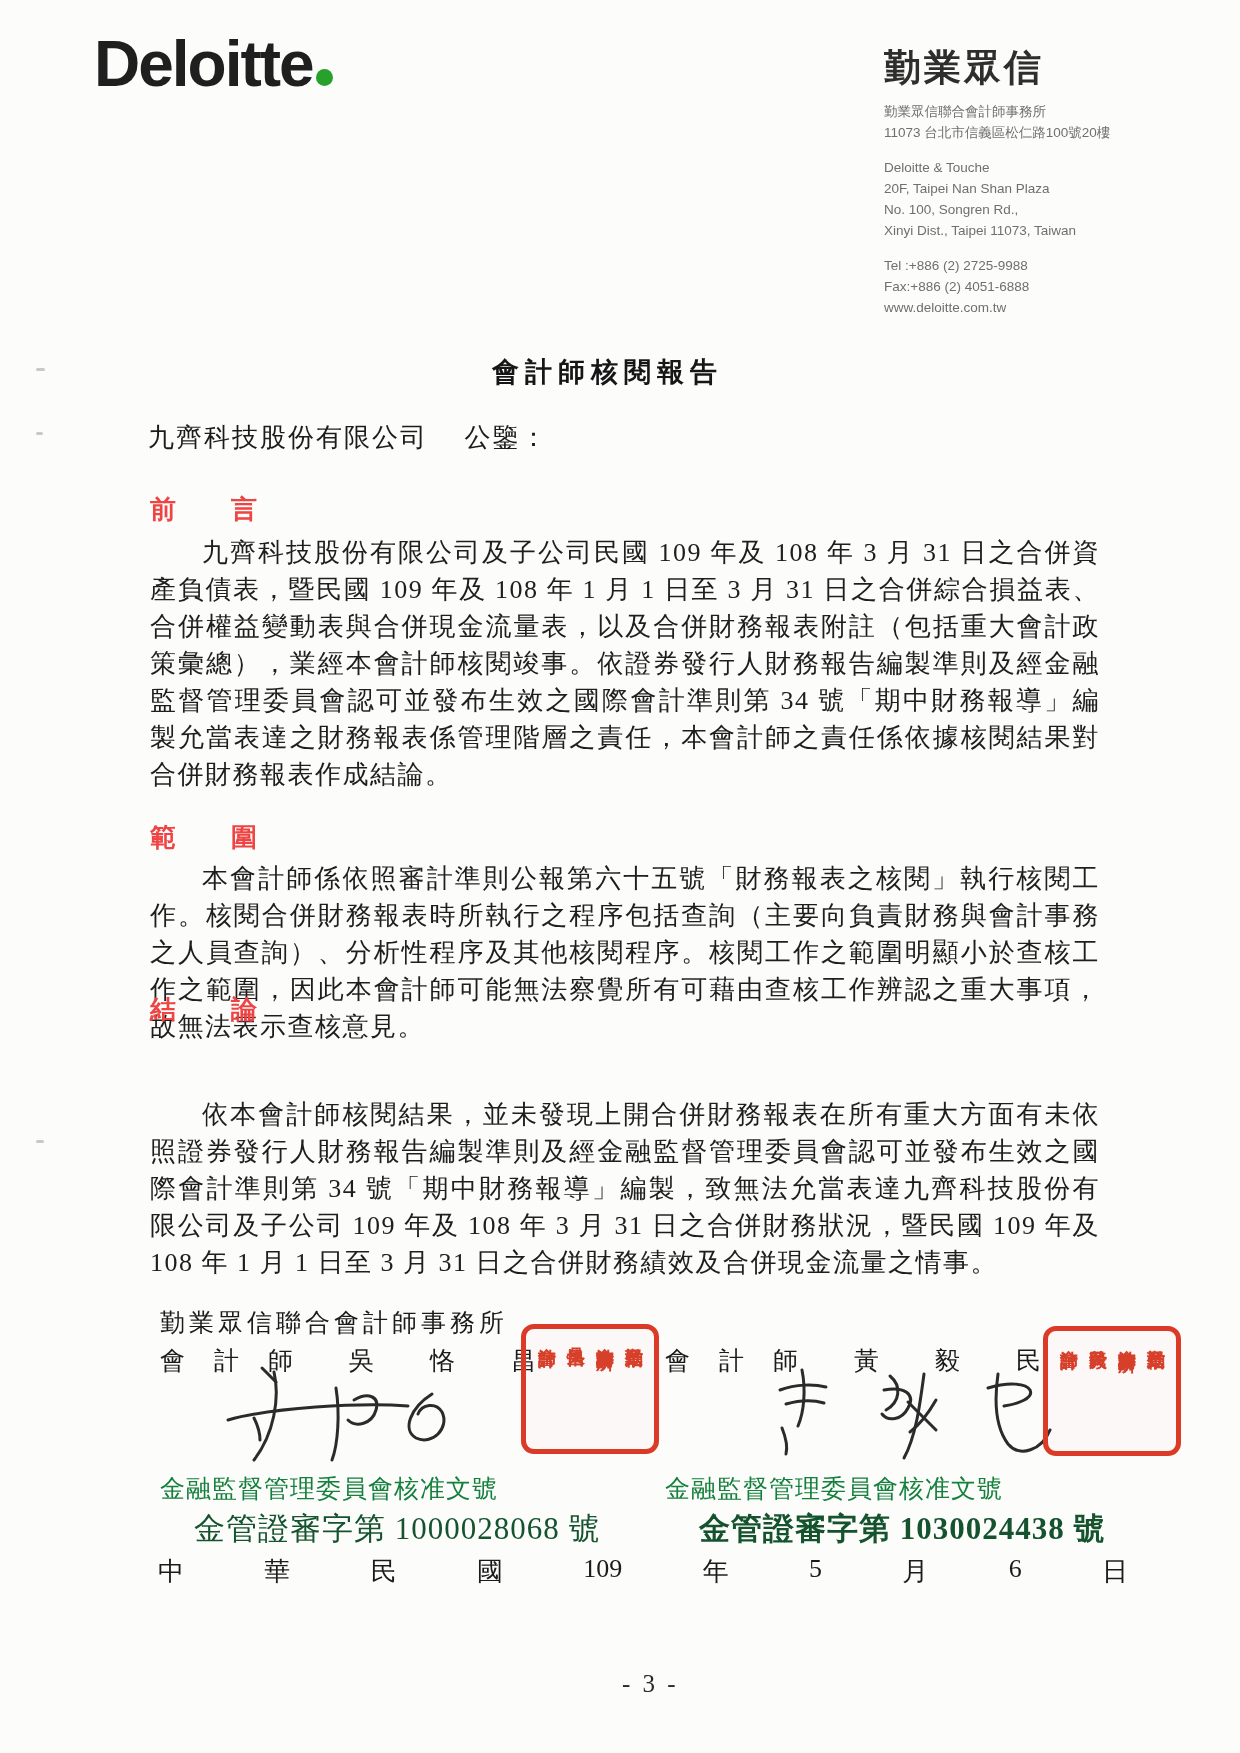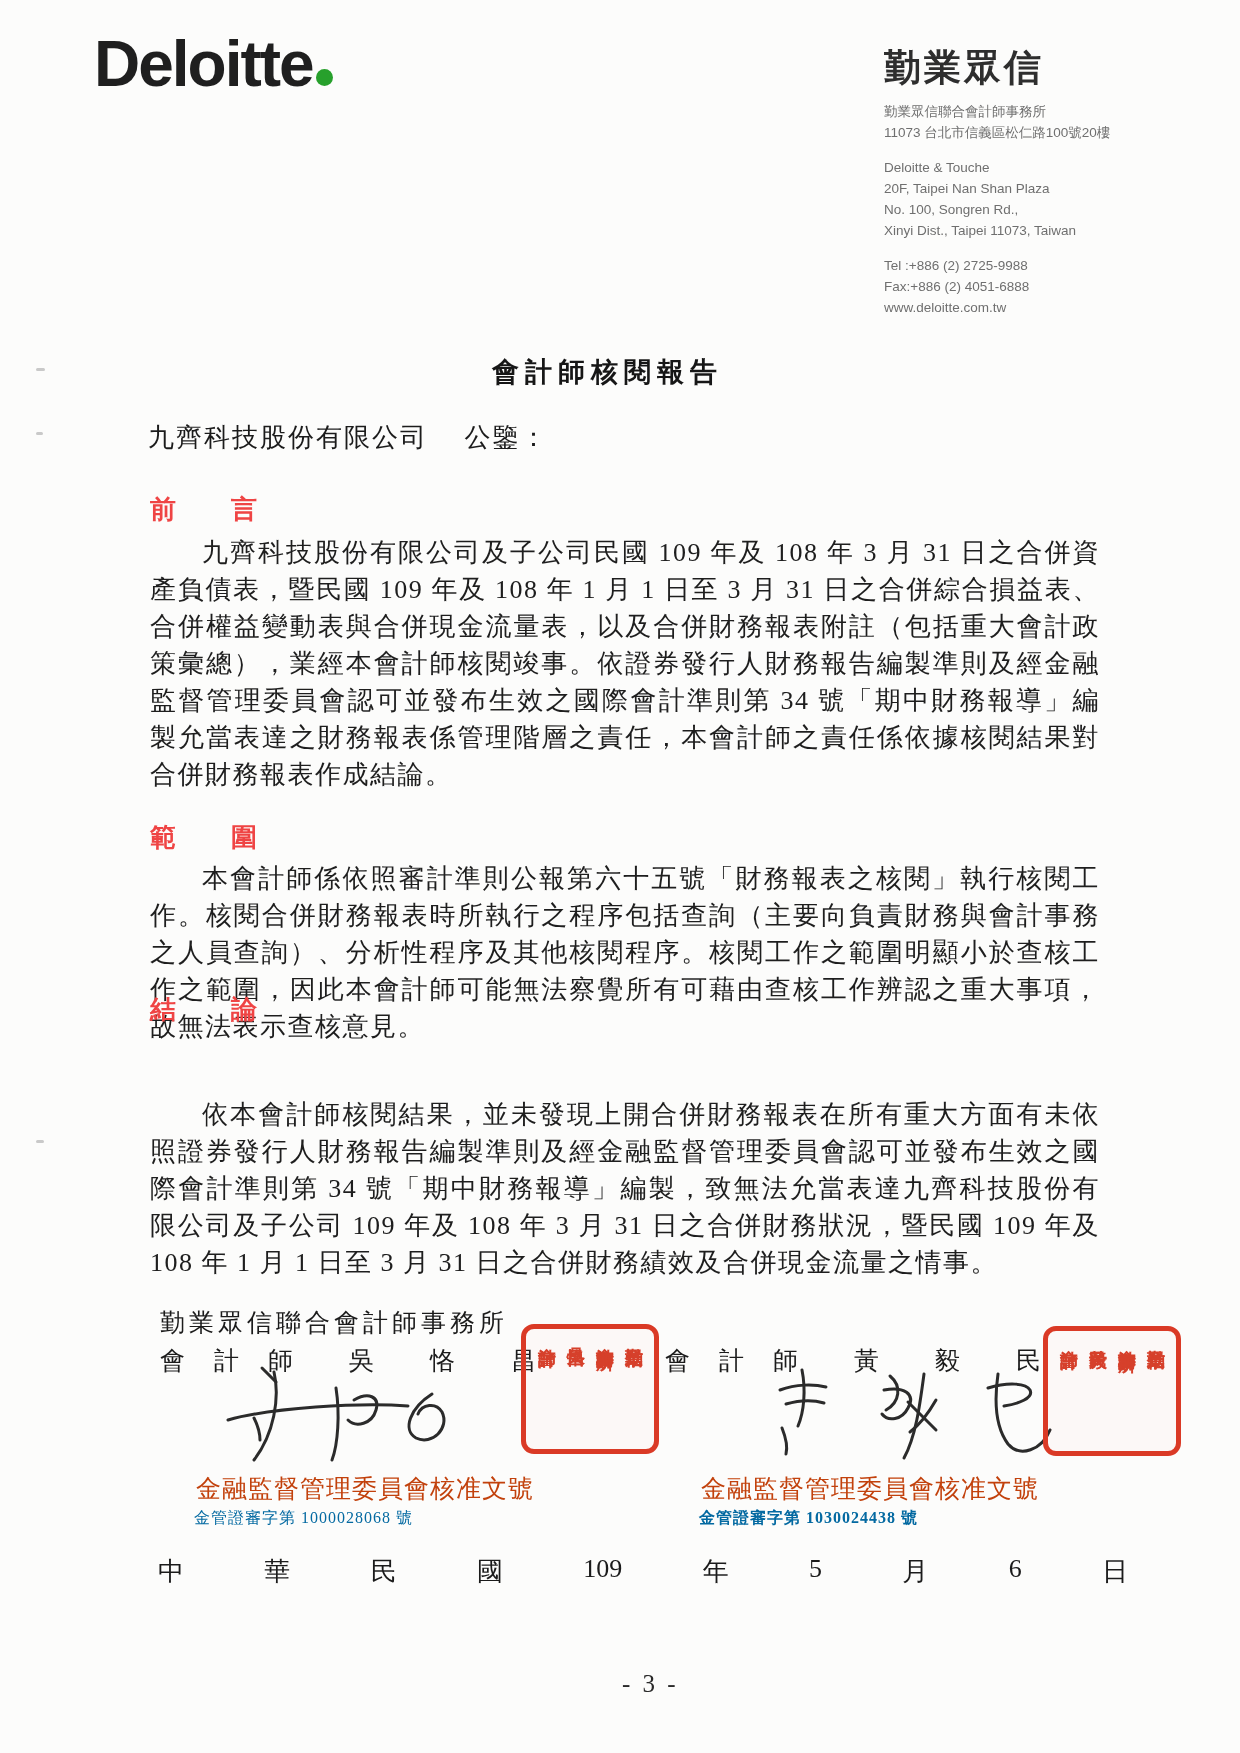--- a/index.html
+++ b/index.html
@@ -32,22 +32,22 @@
   .sig-name{position:absolute;top:1344px;font-size:25px;color:#1b1b1b;letter-spacing:2px;}
   .sig-name.left{left:160px;}
   .sig-name.right{left:665px;}
   .handsig{position:absolute;}
   .handsig path{fill:none;stroke:#2b2b2b;stroke-width:3;stroke-linecap:round;stroke-linejoin:round;}
   .seal{position:absolute;width:118px;height:112px;border:5px solid #da3a26;border-radius:13px;
     padding:4px 5px;display:flex;justify-content:center;background:rgba(255,60,30,0.02);}
   .seal-inner{writing-mode:vertical-rl;font-size:18px;line-height:29px;color:#d6402b;
     font-weight:700;letter-spacing:1px;height:112px;}
   .seal-inner span{display:block;}
-  .approval-label{position:absolute;font-size:25px;letter-spacing:1px;color:#c2410c;margin-left:36px;}
-  .approval-no{position:absolute;font-size:16px;letter-spacing:1px;color:#0369a1;}
+  .approval-label{position:absolute;font-size:25px;letter-spacing:1px;color:#15803d;}
+  .approval-no{position:absolute;font-size:31px;letter-spacing:1px;color:#14532d;}
   .date-row{position:absolute;left:158px;top:1554px;width:970px;display:flex;
     justify-content:space-between;font-size:26px;color:#1b1b1b;}
   .page-num{position:absolute;left:622px;top:1670px;font-size:25px;letter-spacing:3px;color:#2a2a2a;}
   .artifact{position:absolute;left:36px;height:3px;background:#c9c9c9;border-radius:2px;}
 </style>
 </head>
 <body>
 
 <div class="page">
 

